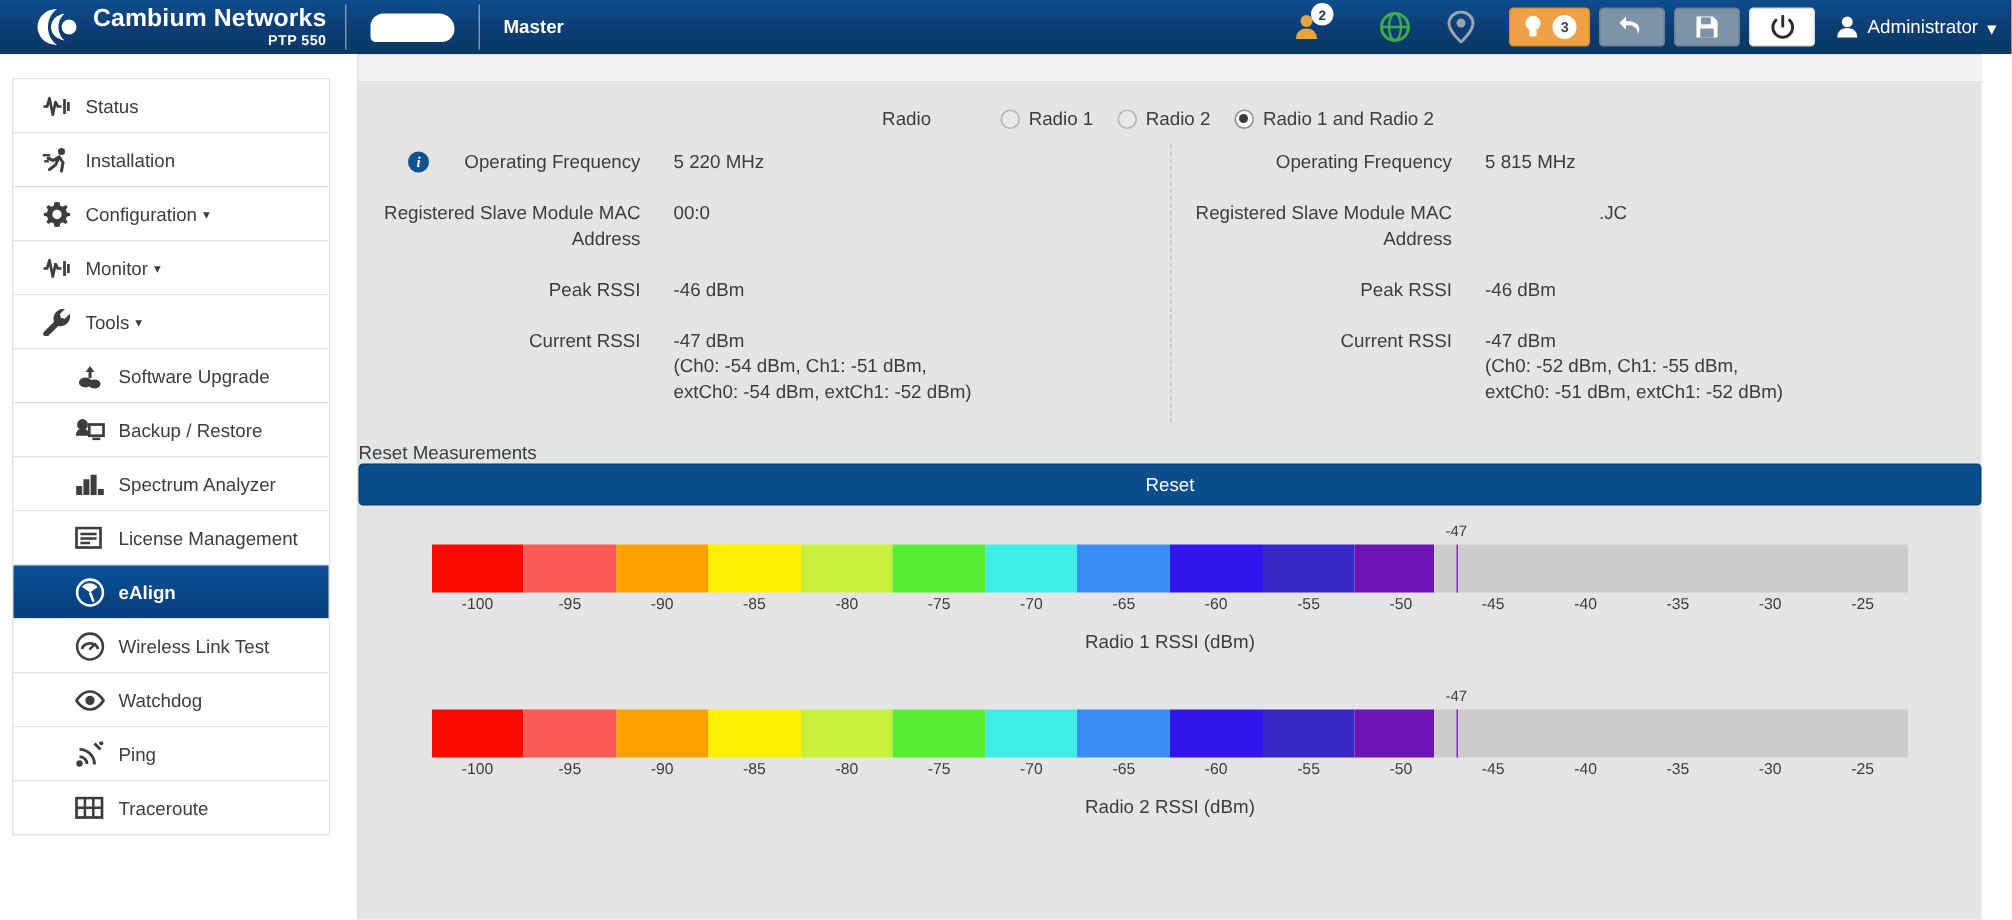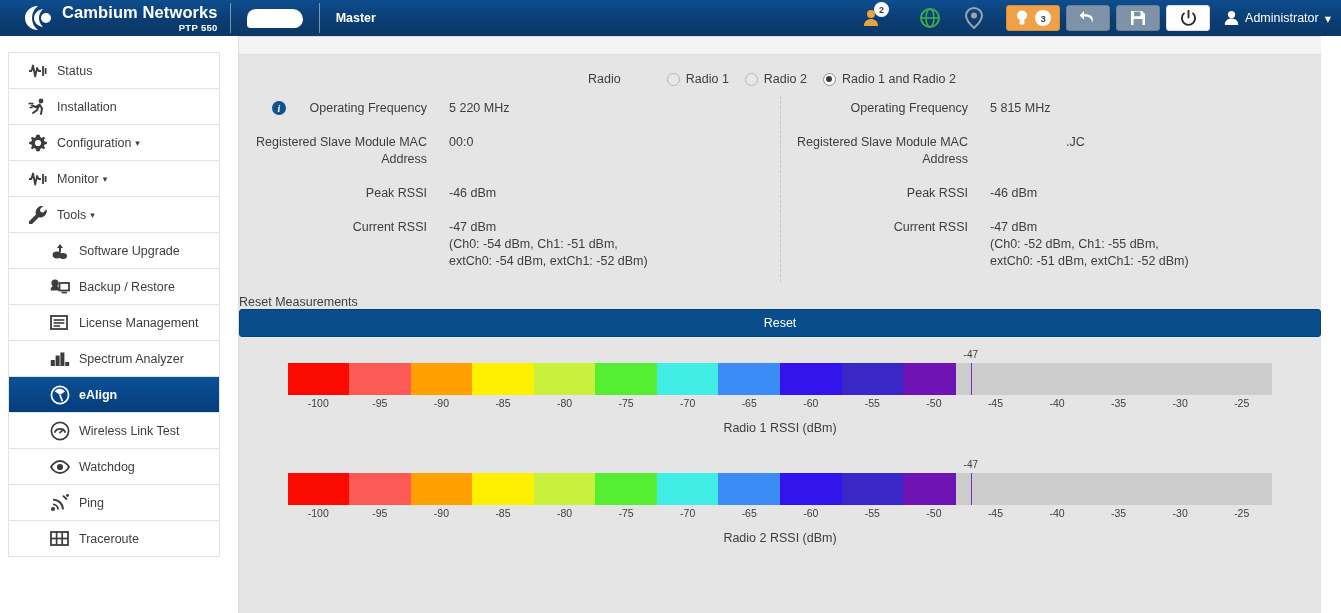--- a/index.html
+++ b/index.html
@@ -326,38 +326,38 @@
           <path d="M0.6 12.5 C0.6 9 2.6 7.6 5 7.6 C7.4 7.6 9.4 9 9.4 12.5 Z" fill="#3d3d3d"></path>
           <rect x="9.5" y="5" width="9.5" height="7.5" fill="none" stroke="#3d3d3d" stroke-width="1.8"></rect>
           <rect x="11.6" y="13.8" width="5.3" height="1.6" fill="#3d3d3d"></rect>
         </svg>
       </span>
       <span>Backup / Restore</span>
     </div>
     <div class="side-item sub">
       <span class="ico">
         <svg width="20" height="16" viewBox="0 0 20 16">
+          <rect x="0.8" y="9" width="4" height="6" fill="#3d3d3d"></rect>
+          <rect x="5.6" y="4.5" width="4" height="10.5" fill="#3d3d3d"></rect>
+          <rect x="10.4" y="1.5" width="4" height="13.5" fill="#3d3d3d"></rect>
+          <rect x="15.2" y="11" width="4" height="4" fill="#3d3d3d"></rect>
+        </svg>
+      </span>
+      <span>Spectrum Analyzer</span>
+    </div>
+    <div class="side-item sub">
+      <span class="ico">
+        <svg width="20" height="16" viewBox="0 0 20 16">
           <rect x="1" y="1" width="16" height="13" fill="none" stroke="#3d3d3d" stroke-width="1.8"></rect>
           <line x1="3.6" y1="5" x2="14.4" y2="5" stroke="#3d3d3d" stroke-width="1.6"></line>
           <line x1="3.6" y1="8" x2="14.4" y2="8" stroke="#3d3d3d" stroke-width="1.6"></line>
           <line x1="3.6" y1="11" x2="10" y2="11" stroke="#3d3d3d" stroke-width="1.6"></line>
         </svg>
       </span>
       <span>License Management</span>
-    </div>
-    <div class="side-item sub">
-      <span class="ico">
-        <svg width="20" height="16" viewBox="0 0 20 16">
-          <rect x="0.8" y="9" width="4" height="6" fill="#3d3d3d"></rect>
-          <rect x="5.6" y="4.5" width="4" height="10.5" fill="#3d3d3d"></rect>
-          <rect x="10.4" y="1.5" width="4" height="13.5" fill="#3d3d3d"></rect>
-          <rect x="15.2" y="11" width="4" height="4" fill="#3d3d3d"></rect>
-        </svg>
-      </span>
-      <span>Spectrum Analyzer</span>
     </div>
     <div class="side-item sub active">
       <span class="ico">
         <svg width="20" height="20" viewBox="0 0 20 20">
           <circle cx="10" cy="10" r="8.6" fill="none" stroke="#ffffff" stroke-width="1.7"></circle>
           <path d="M10 10 L4.6 6.2 A6.6 6.6 0 0 1 15 6.5 Z" fill="#ffffff"></path>
           <line x1="10" y1="10" x2="12.4" y2="16.2" stroke="#ffffff" stroke-width="1.7"></line>
         </svg>
       </span>
       <span>eAlign</span>

